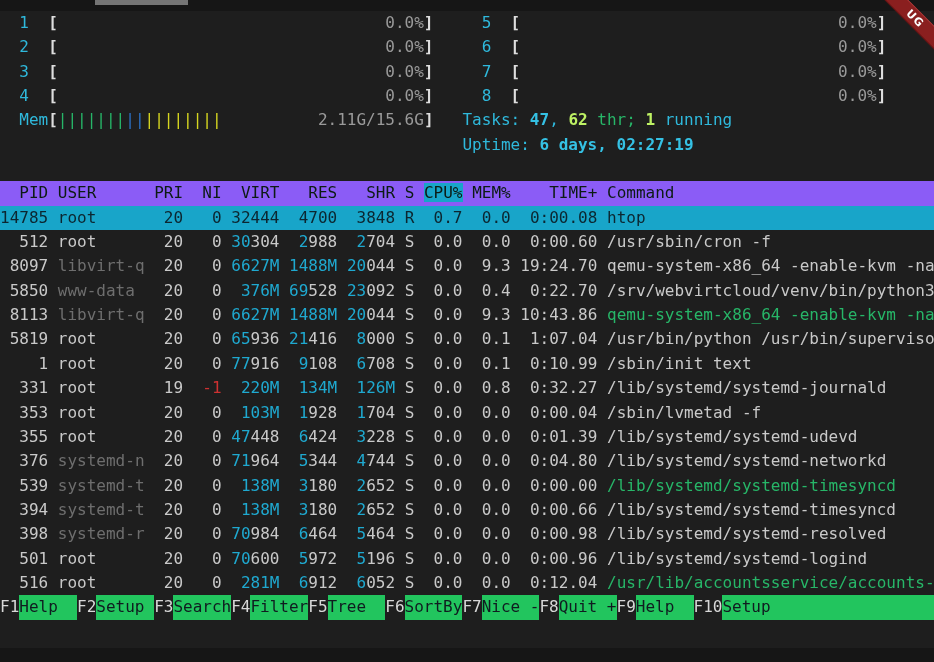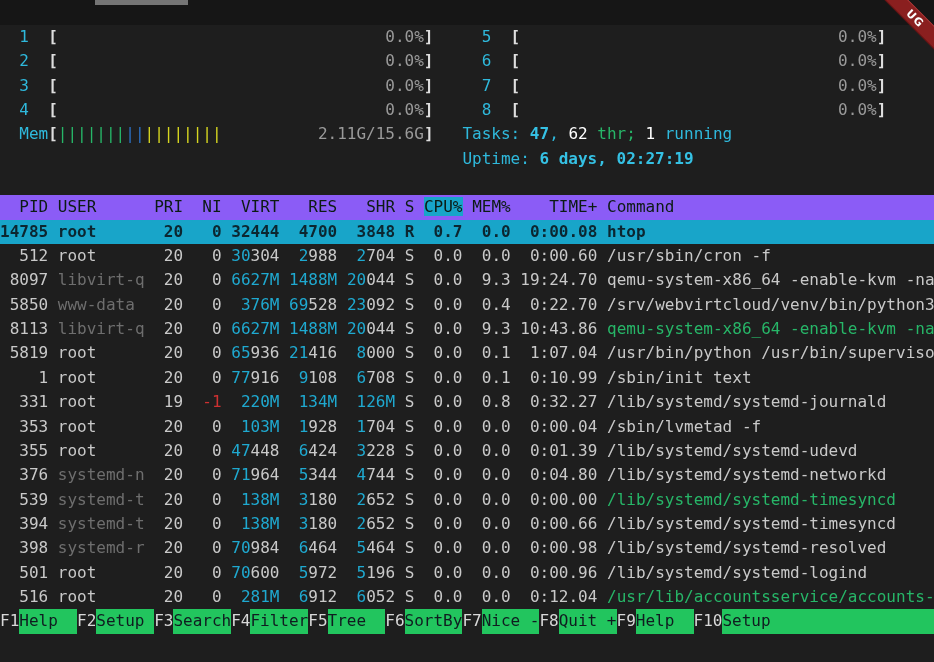--- a/index.html
+++ b/index.html
@@ -11,47 +11,47 @@
   #chrome-strip{position:absolute;top:0;left:0;width:934px;height:25px;background:#161616;}
   #tab-fragment{position:absolute;top:0;left:95px;width:93px;height:5px;background:#757575;}
   .ribbon{
     position:absolute;top:10px;right:-20px;width:78px;height:17px;z-index:5;
     background:#8a1f1f;transform:rotate(45deg);
     color:#ffffff;font-family:"DejaVu Sans",sans-serif;font-weight:bold;font-size:11px;
     text-align:center;line-height:17px;letter-spacing:1px;
     box-shadow:inset 0 1px 0 #a33737, inset 0 -1px 0 #5e1313;
   }
   #screen{
-    position:absolute;top:25px;left:0;width:934px;height:637px;
+    position:absolute;top:11px;left:0;width:934px;height:637px;
     background:#1e1e1e;color:#c9c9c9;
     font-size:16px;line-height:24.35px;
   }
   .ln{height:24.35px;white-space:pre;overflow:hidden;}
   
   .wh{color:#c9c9c9}
   .whb{color:#e8e8e8;font-weight:bold}
   .dim{color:#6e6e6e}
   .gray{color:#9a9a9a}
   .cy{color:#2fb9dc}
   .cyb{color:#35c1e4;font-weight:bold}
   .cyn{color:#1fa9d0}
   .gn{color:#27b668}
-  .gnb{color:#ffffff;font-weight:normal}
+  .gnb{color:#bef264;font-weight:bold}
   .red{color:#cd3131}
   .brk{color:#dedede;font-weight:bold}
   .pg{color:#27b668}
   .pb{color:#2b6fc2}
   .py{color:#d6d620}
   
   .hdr{background:#8b5cf6;color:#0c1b14}
   .hdr span{color:#0c1b14}
   .hdr .sort{background:#18a5c9}
   
   .sel{background:#18a5c9}
-  .sel span{color:#0c2630 !important;font-weight:bold}
+  .sel span{color:#0c2630 !important;font-weight:normal}
   
   .fbar{display:flex;height:24.35px;background:#1e1e1e}
   .fitem{display:flex}
   .fitem:last-child{flex:1}
   .fkey{color:#d8d8d8;white-space:pre}
   .flab{background:#22c55e;color:#101c20;white-space:pre}
   .fitem:last-child .flab{flex:1}
 </style>
 </head>
 <body>

